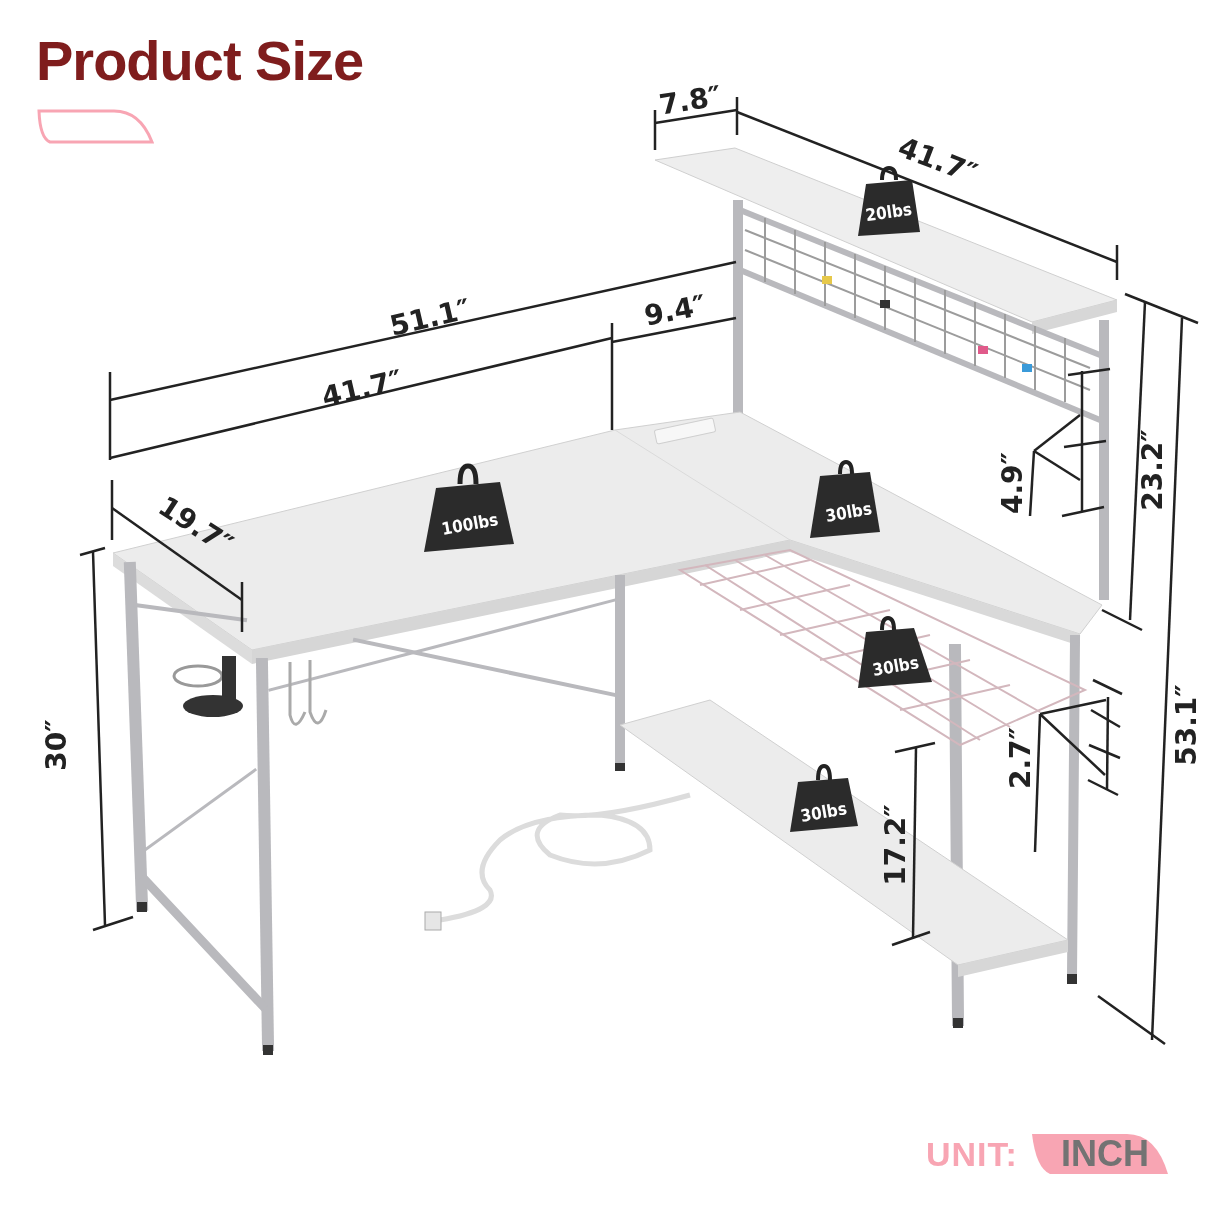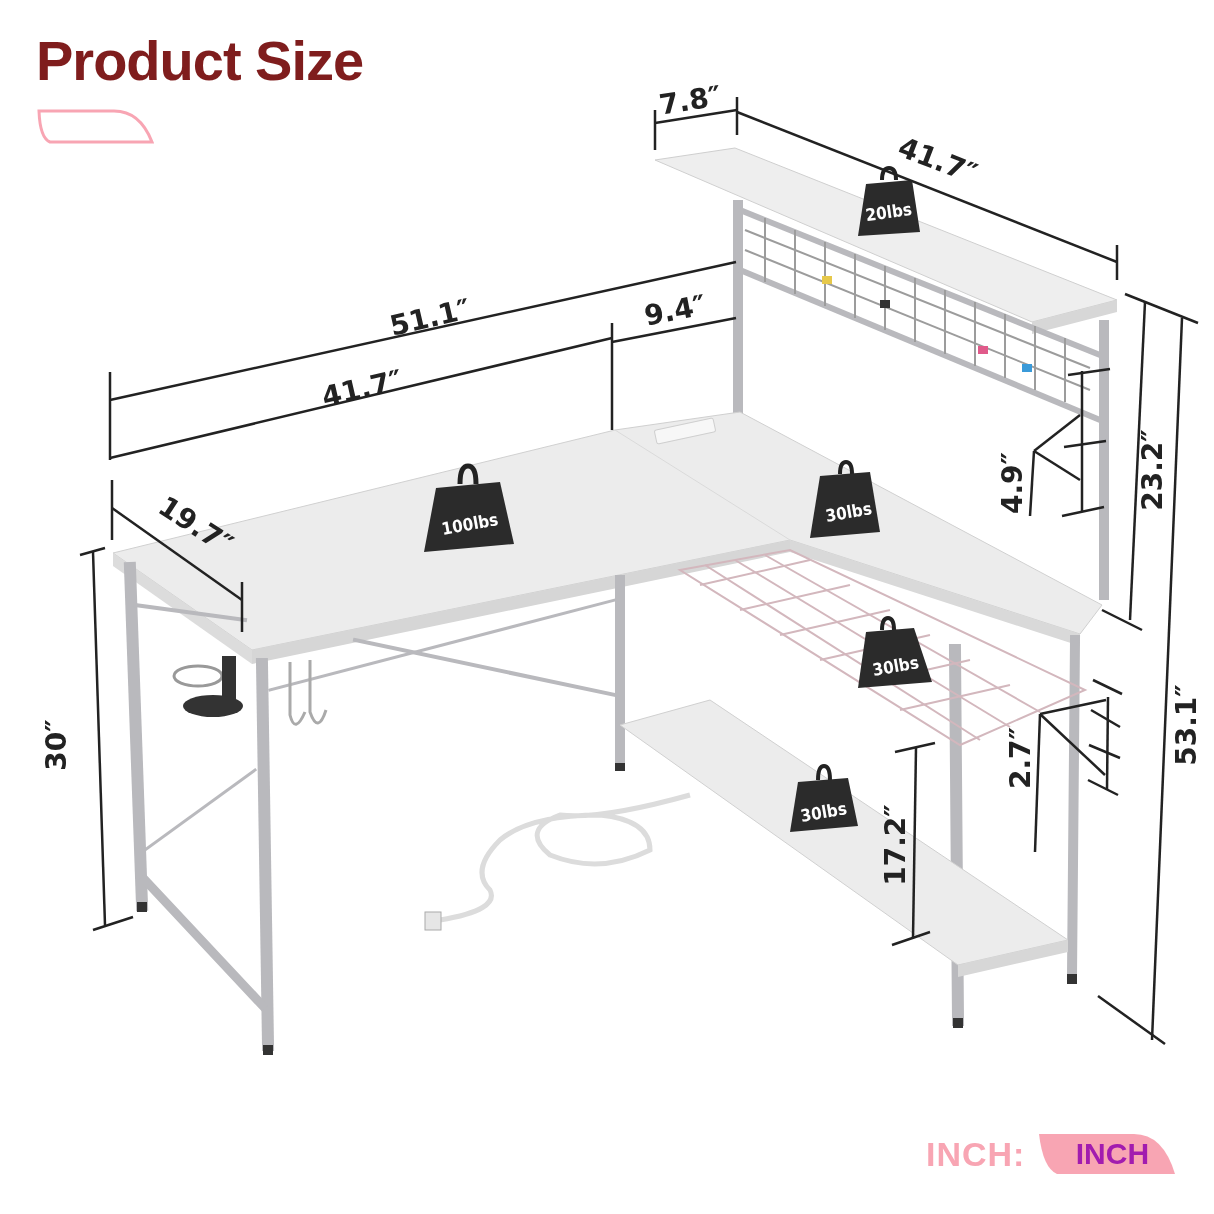--- a/index.html
+++ b/index.html
@@ -9,21 +9,21 @@
            color:#7f1d1d; letter-spacing:-1px; }
   .title-deco { position:absolute; left:36px; top:108px; width:120px; height:40px; }
   .diagram { position:absolute; left:0; top:0; width:1214px; height:1214px; }
   .dim { font-family:"DejaVu Sans", sans-serif; font-weight:700; fill:#222; font-size:28px; }
   .wt  { font-family:"DejaVu Sans Condensed","DejaVu Sans", sans-serif; font-weight:700; fill:#fff; font-size:17px; }
   .unit { position:absolute; left:926px; top:1134px; display:flex; align-items:center; }
   .unit-label { font-size:34px; font-weight:700; color:#f8a5b3; letter-spacing:1px; }
   .unit-badge { position:relative; margin-left:14px; width:136px; height:40px; }
   .unit-badge svg { position:absolute; left:0; top:0; }
   .unit-value { position:absolute; left:0; top:0; width:126px; height:44px; line-height:40px;
-                text-align:center; color:#a21caf; font-size:30px; font-weight:700; padding-left:10px; }
+                text-align:center; color:#737373; font-size:36px; font-weight:700; padding-left:10px; }
 </style>
 </head>
 <body>
 
 <div class="title">Product Size</div>
 <svg class="title-deco" viewBox="0 0 120 40">
   <path d="M3 3 H78 Q104 3 116 34 H14 Q4 30 3 3 Z" fill="none" stroke="#f8a5b3" stroke-width="3"></path>
 </svg>
 
 <svg class="diagram" viewBox="0 0 1214 1214">
@@ -209,20 +209,20 @@
   <text class="dim" x="196" y="535" text-anchor="middle" transform="rotate(33 196 525)">19.7″</text>
   <text class="dim" x="66" y="745" text-anchor="middle" transform="rotate(-90 66 745)">30″</text>
   <text class="dim" x="1022" y="483" text-anchor="middle" transform="rotate(-90 1022 483)">4.9″</text>
   <text class="dim" x="1162" y="470" text-anchor="middle" transform="rotate(-90 1162 470)">23.2″</text>
   <text class="dim" x="1196" y="725" text-anchor="middle" transform="rotate(-90 1196 725)">53.1″</text>
   <text class="dim" x="1030" y="758" text-anchor="middle" transform="rotate(-90 1030 758)">2.7″</text>
   <text class="dim" x="905" y="845" text-anchor="middle" transform="rotate(-90 905 845)">17.2″</text>
 </svg>
 
 <div class="unit">
-  <span class="unit-label">INCH:</span>
+  <span class="unit-label">UNIT:</span>
   <div class="unit-badge">
     <svg width="136" height="40" viewBox="0 0 136 40">
       <path d="M0 0 H95 Q124 0 136 40 H18 Q4 34 0 0 Z" fill="#f8a5b3"></path>
     </svg>
     <span class="unit-value">INCH</span>
   </div>
 </div>
 
 </body></html>

